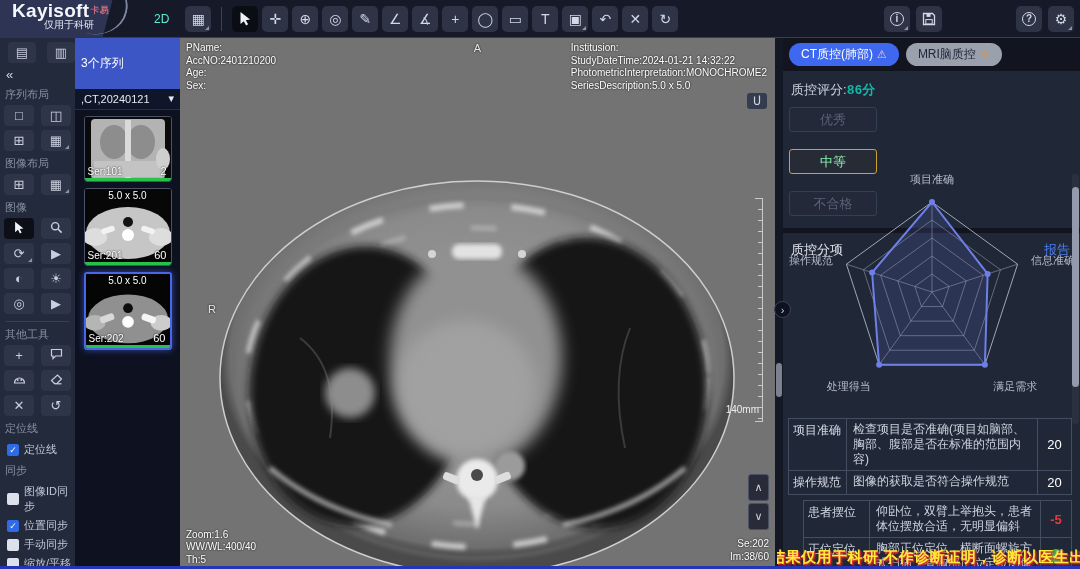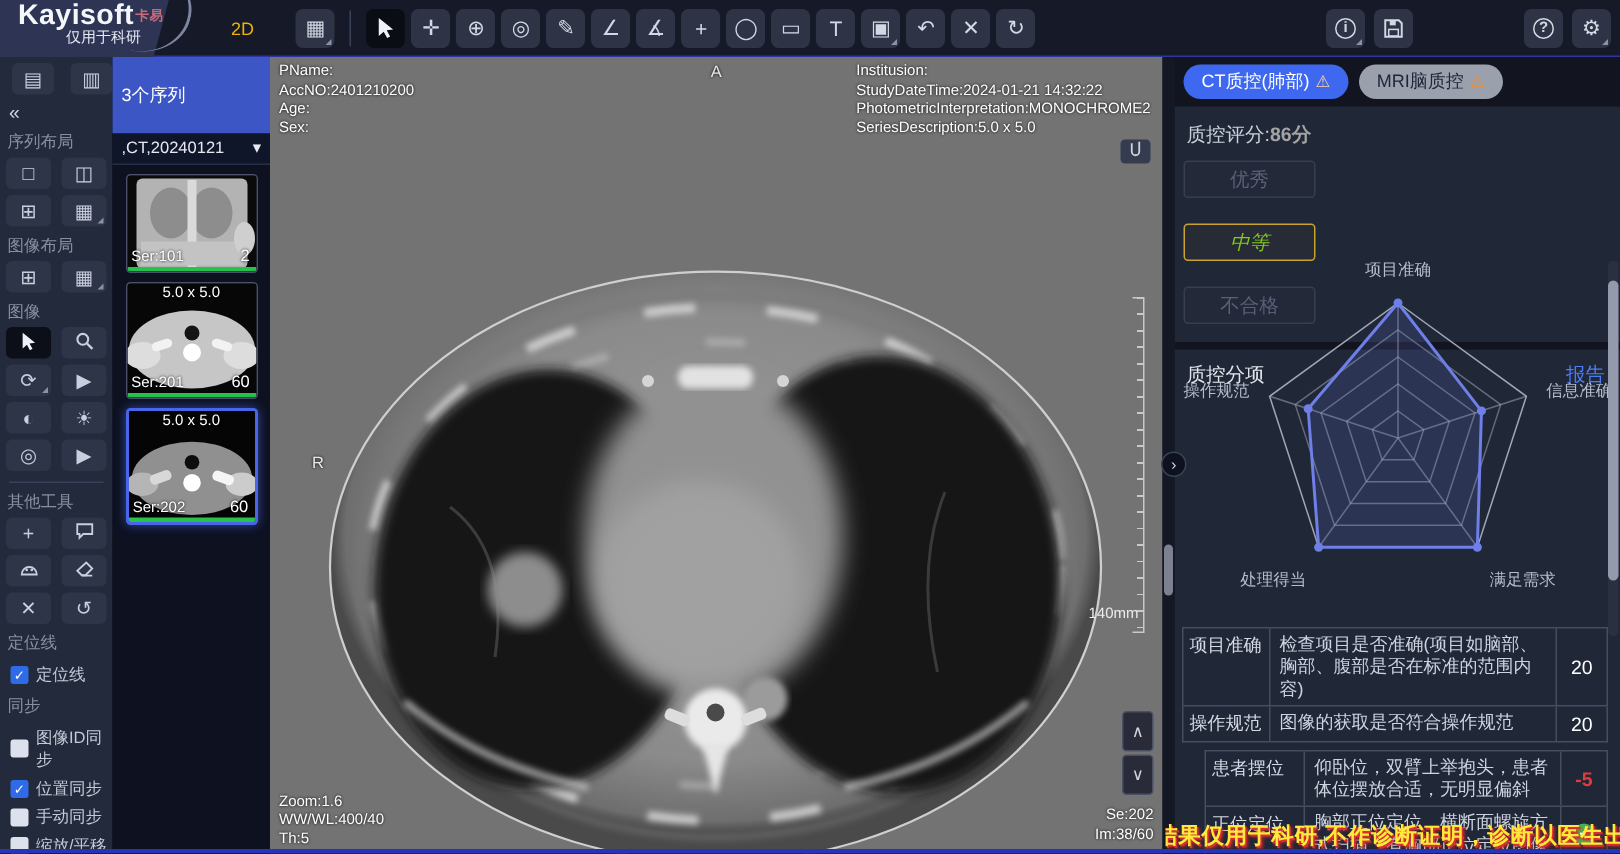--- a/index.html
+++ b/index.html
@@ -11,21 +11,21 @@
   
   #topbar { position:absolute; left:0; top:0; width:1080px; height:38px; background:#161a28;
             border-bottom:1px solid #2c36a0; display:flex; align-items:center; z-index:10; }
   .logo { position:relative; width:150px; height:38px; flex:none;
           background:linear-gradient(105deg,#2e3554 70%,rgba(46,53,84,0) 70.5%); overflow:hidden; }
   .logo::after { content:''; position:absolute; right:22px; top:-26px; width:70px; height:60px;
           border-radius:50%; border-right:2px solid #9aa3bf; transform:rotate(14deg); opacity:.8; }
   .brand { font-weight:bold; font-size:19px; color:#f4f6fa; padding:1px 0 0 12px; letter-spacing:.3px; line-height:19px; }
   .brand .cn { font-size:9px; color:#c86a7a; vertical-align:top; margin-left:1px; }
   .note { font-size:10px; color:#e6eaf4; margin:-2px 0 0 44px; }
-  .mode { color:#eab308; font-size:12px; margin:0 28px 0 4px; }
+  .mode { color:#5eead4; font-size:12px; margin:0 16px 0 4px; }
   .tools { display:flex; gap:4px; align-items:center; }
   .tb-btn { position:relative; width:26px; height:26px; background:#2e3445; border-radius:5px; color:#d3d8e4;
             font-size:14px; display:flex; align-items:center; justify-content:center; cursor:default; }
   .tb-btn.active { background:#0b0d15; color:#fff; }
   .tb-btn svg { display:block; }
   .caret::after { content:''; position:absolute; right:2px; bottom:2px;
             border-left:4px solid transparent; border-bottom:4px solid #8a92a6; }
   .sep { width:1px; height:24px; background:#3a4257; margin:0 6px; }
   .tb-right { display:flex; gap:6px; margin-left:auto; align-items:center; padding-right:6px; }
   .tb-gap { width:62px; }
@@ -95,25 +95,25 @@
 
   
   #panel { position:absolute; left:783px; top:38px; width:297px; height:531px; background:#202737; z-index:4; }
   .tabs { height:33px; background:#12151f; display:flex; align-items:center; gap:7px; padding-left:6px; }
   .pill { height:23px; border-radius:12px; padding:0 12px; font-size:12px; display:flex; align-items:center; gap:4px; }
   .pill.active { background:#3e68f0; color:#fff; }
   .pill.inactive { background:#9aa1ad; color:#20263a; }
   .warn { color:#f08c2e; font-size:11px; }
   .pill.active .warn { color:#ffd0a0; }
   .scoreline { padding:10px 0 0 8px; font-size:13px; color:#ccd2dd; }
-  .scoreval { color:#a3a3a3; font-weight:bold; }
+  .scoreval { color:#14b8a6; font-weight:bold;font-family:Liberation Mono, monospace; }
   .grades { display:flex; gap:17px; padding:8px 0 0 6px;flex-direction:column; }
   .gbtn { width:88px; height:25px; background:#232938; border:1px solid #363e52; border-radius:3px;
           color:#596078; font-size:13px; display:flex; align-items:center; justify-content:center; }
-  .gbtn.active { color:#84cc16; border-color:#caa22e; background:#262b36;font-style:italic; }
+  .gbtn.active { color:#86efac; border-color:#caa22e; background:#262b36; }
   .pdivider { height:5px; background:#12151f; margin-top:12px; }
   .sechead { display:flex; justify-content:space-between; align-items:center; padding:8px 10px 0 8px; }
   .sectitle { color:#e3e7ee; font-size:13px; }
   .report { color:#4d7df2; font-size:13px; }
   #radar-wrap { position:absolute; left:1px; top:134px; width:296px; height:246px; }
   .pscroll { position:absolute; right:1px; top:136px; height:250px; width:7px; background:#2a3040; border-radius:3px; }
   .pthumb { position:absolute; left:0; top:13px; width:7px; height:200px; background:#939aab; border-radius:4px; }
 
   
   .qtable { position:absolute; left:5px; right:8px; top:380px; font-size:12px; color:#d4d9e3; }

